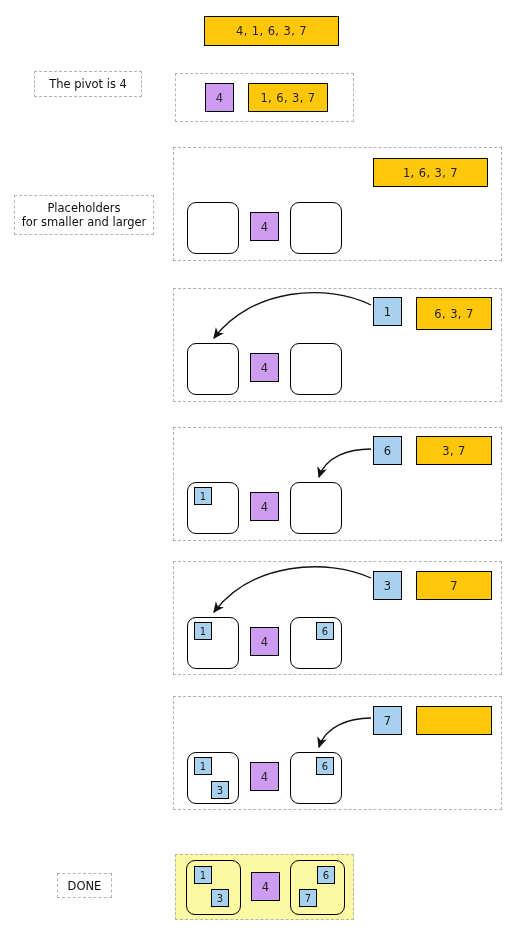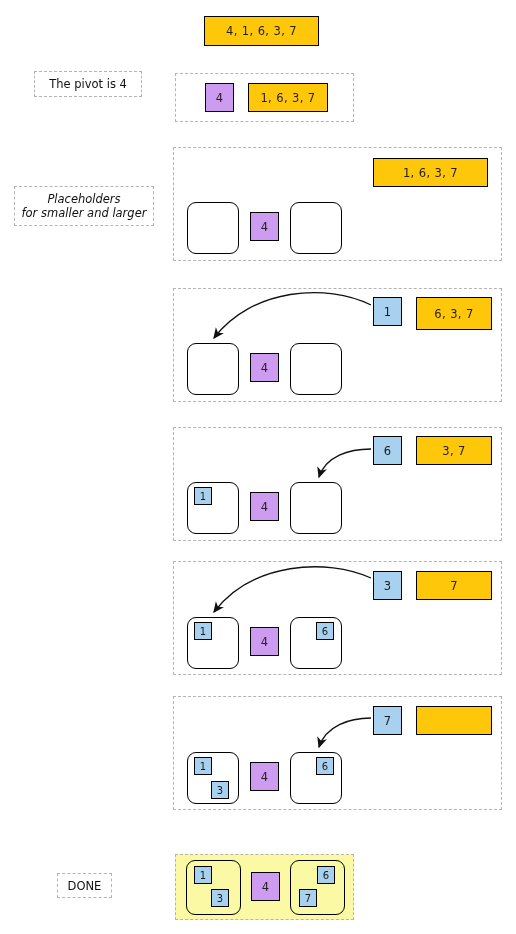--- a/index.html
+++ b/index.html
@@ -94,39 +94,39 @@
   .arrow-layer {
     position: absolute;
     left: 0; top: 0;
     width: 516px; height: 934px;
     pointer-events: none;
   }
 </style>
 </head>
 <body>
 
-<div class="abs orange" style="left:204px; top:16px; width:115px; height:30px;">
+<div class="abs orange" style="left:204px; top:16px; width:135px; height:30px;">
   <span>4, 1, 6, 3, 7</span>
 </div>
 
 <div class="abs caption" style="left:34px; top:71px; width:108px; height:26px;">
   <span>The pivot is 4</span>
 </div>
 
 <div class="abs panel" style="left:175px; top:73px; width:179px; height:49px;"></div>
 
 <div class="abs pivot" style="left:205px; top:83px; width:29px; height:29px;">
   <span>4</span>
 </div>
 
 <div class="abs orange" style="left:248px; top:83px; width:80px; height:29px;">
   <span>1, 6, 3, 7</span>
 </div>
 
-<div class="abs caption" style="left:14px; top:186px; width:140px; height:40px;font-style:italic;">
+<div class="abs caption" style="left:14px; top:195px; width:140px; height:40px;">
   <span>Placeholders
 for smaller and larger</span>
 </div>
 
 <div class="abs panel" style="left:173px; top:147px; width:329px; height:114px;"></div>
 
 <div class="abs orange" style="left:373px; top:158px; width:115px; height:29px;">
   <span>1, 6, 3, 7</span>
 </div>
 

